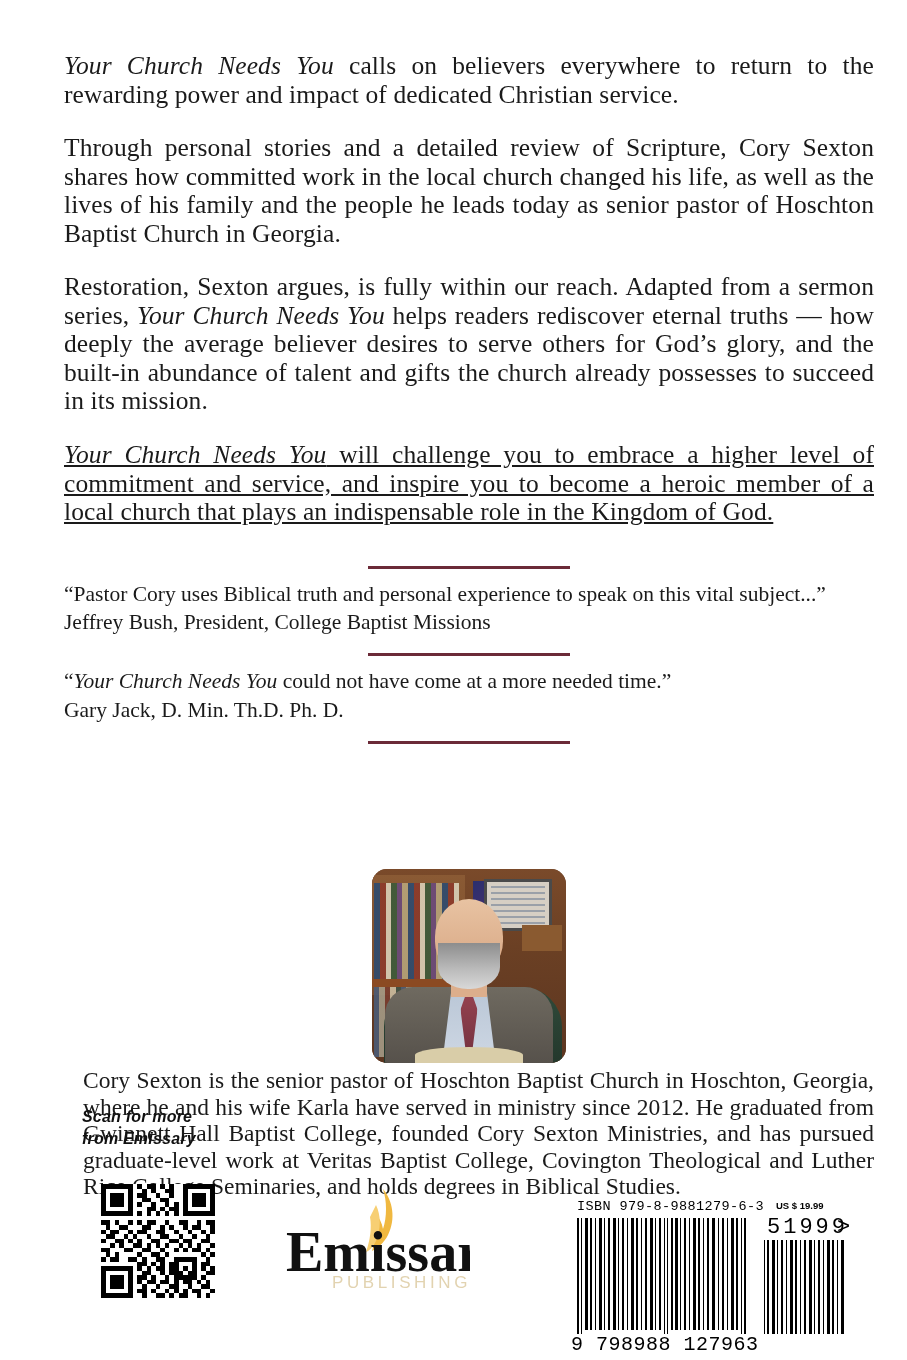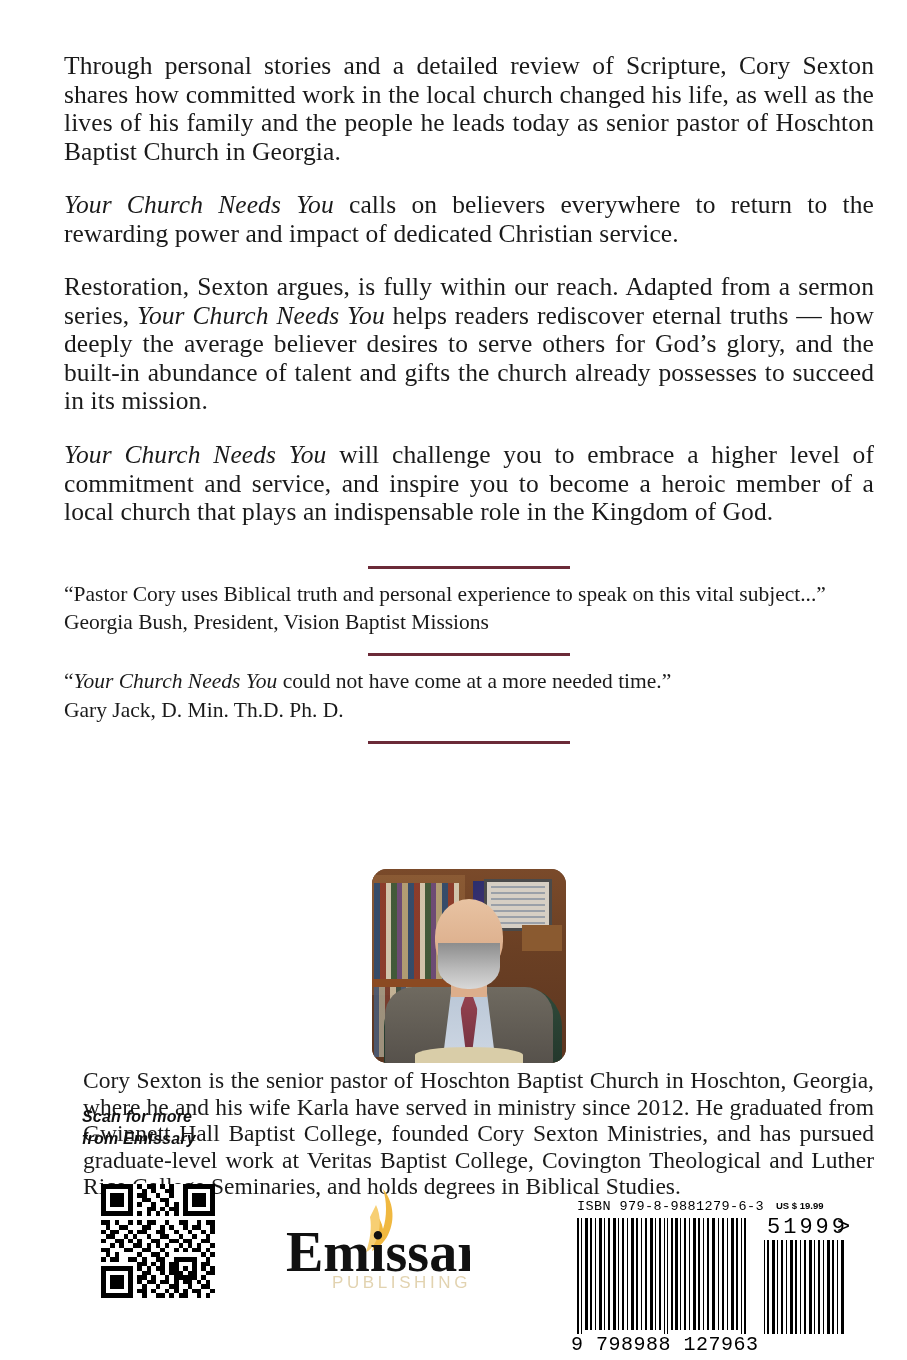--- a/index.html
+++ b/index.html
@@ -30,21 +30,21 @@
     width: 810px;
   }
   .blurb p {
     margin: 0 0 25px 0;
     font-size: 25.5px;
     line-height: 1.12;
     text-align: justify;
     text-justify: inter-word;
     letter-spacing: 0.1px;
   }
-  .blurb p:last-child { margin-bottom: 0; }
+  .blurb p:last-child { margin-bottom: 0; text-decoration: underline; }
   .blurb i { font-style: italic; }
 
   
   .endorsements {
     position: absolute;
     left: 64px;
     top: 566px;
     width: 810px;
     text-align: left;
   }
@@ -234,42 +234,42 @@
   }
   .barcode svg { display: block; }
 </style>
 </head>
 <body>
 
 <div class="page">
 
   <div class="blurb">
     <p>
-      <span>Through personal stories and a detailed review of Scripture, Cory Sexton shares how committed work in the local church changed his life, as well as the lives of his family and the people he leads today as senior pastor of Hoschton Baptist Church in Georgia.</span>
+      <i>Your Church Needs You</i><span> calls on believers everywhere to return to the rewarding power and impact of dedicated Christian service.</span>
     </p>
     <p>
-      <i>Your Church Needs You</i><span> calls on believers everywhere to return to the rewarding power and impact of dedicated Christian service.</span>
+      <span>Through personal stories and a detailed review of Scripture, Cory Sexton shares how committed work in the local church changed his life, as well as the lives of his family and the people he leads today as senior pastor of Hoschton Baptist Church in Georgia.</span>
     </p>
     <p>
       <span>Restoration, Sexton argues, is fully within our reach. Adapted from a sermon series, </span><i>Your Church Needs You</i><span> helps readers rediscover eternal truths — how deeply the average believer desires to serve others for God’s glory, and the built-in abundance of talent and gifts the church already possesses to succeed in its mission.</span>
     </p>
     <p>
       <i>Your Church Needs You</i><span> will challenge you to embrace a higher level of commitment and service, and inspire you to become a heroic member of a local church that plays an indispensable role in the Kingdom of God.</span>
     </p>
   </div>
 
   <div class="endorsements">
 
     <div class="rule"></div>
 
     <div class="endorse-block">
       <p class="endorse-quote">
         <span>“Pastor Cory uses Biblical truth and personal experience to speak on this vital subject...”</span>
       </p>
-      <p class="endorse-by">Georgia Bush, President, Vision Baptist Missions</p>
+      <p class="endorse-by">Jeffrey Bush, President, College Baptist Missions</p>
     </div>
 
     <div class="gap-1"></div>
     <div class="rule"></div>
 
     <div class="endorse-block">
       <p class="endorse-quote">
         <span>“</span><i>Your Church Needs You</i><span> could not have come at a more needed time.”</span>
       </p>
       <p class="endorse-by">Gary Jack, D. Min. Th.D. Ph. D.</p>

